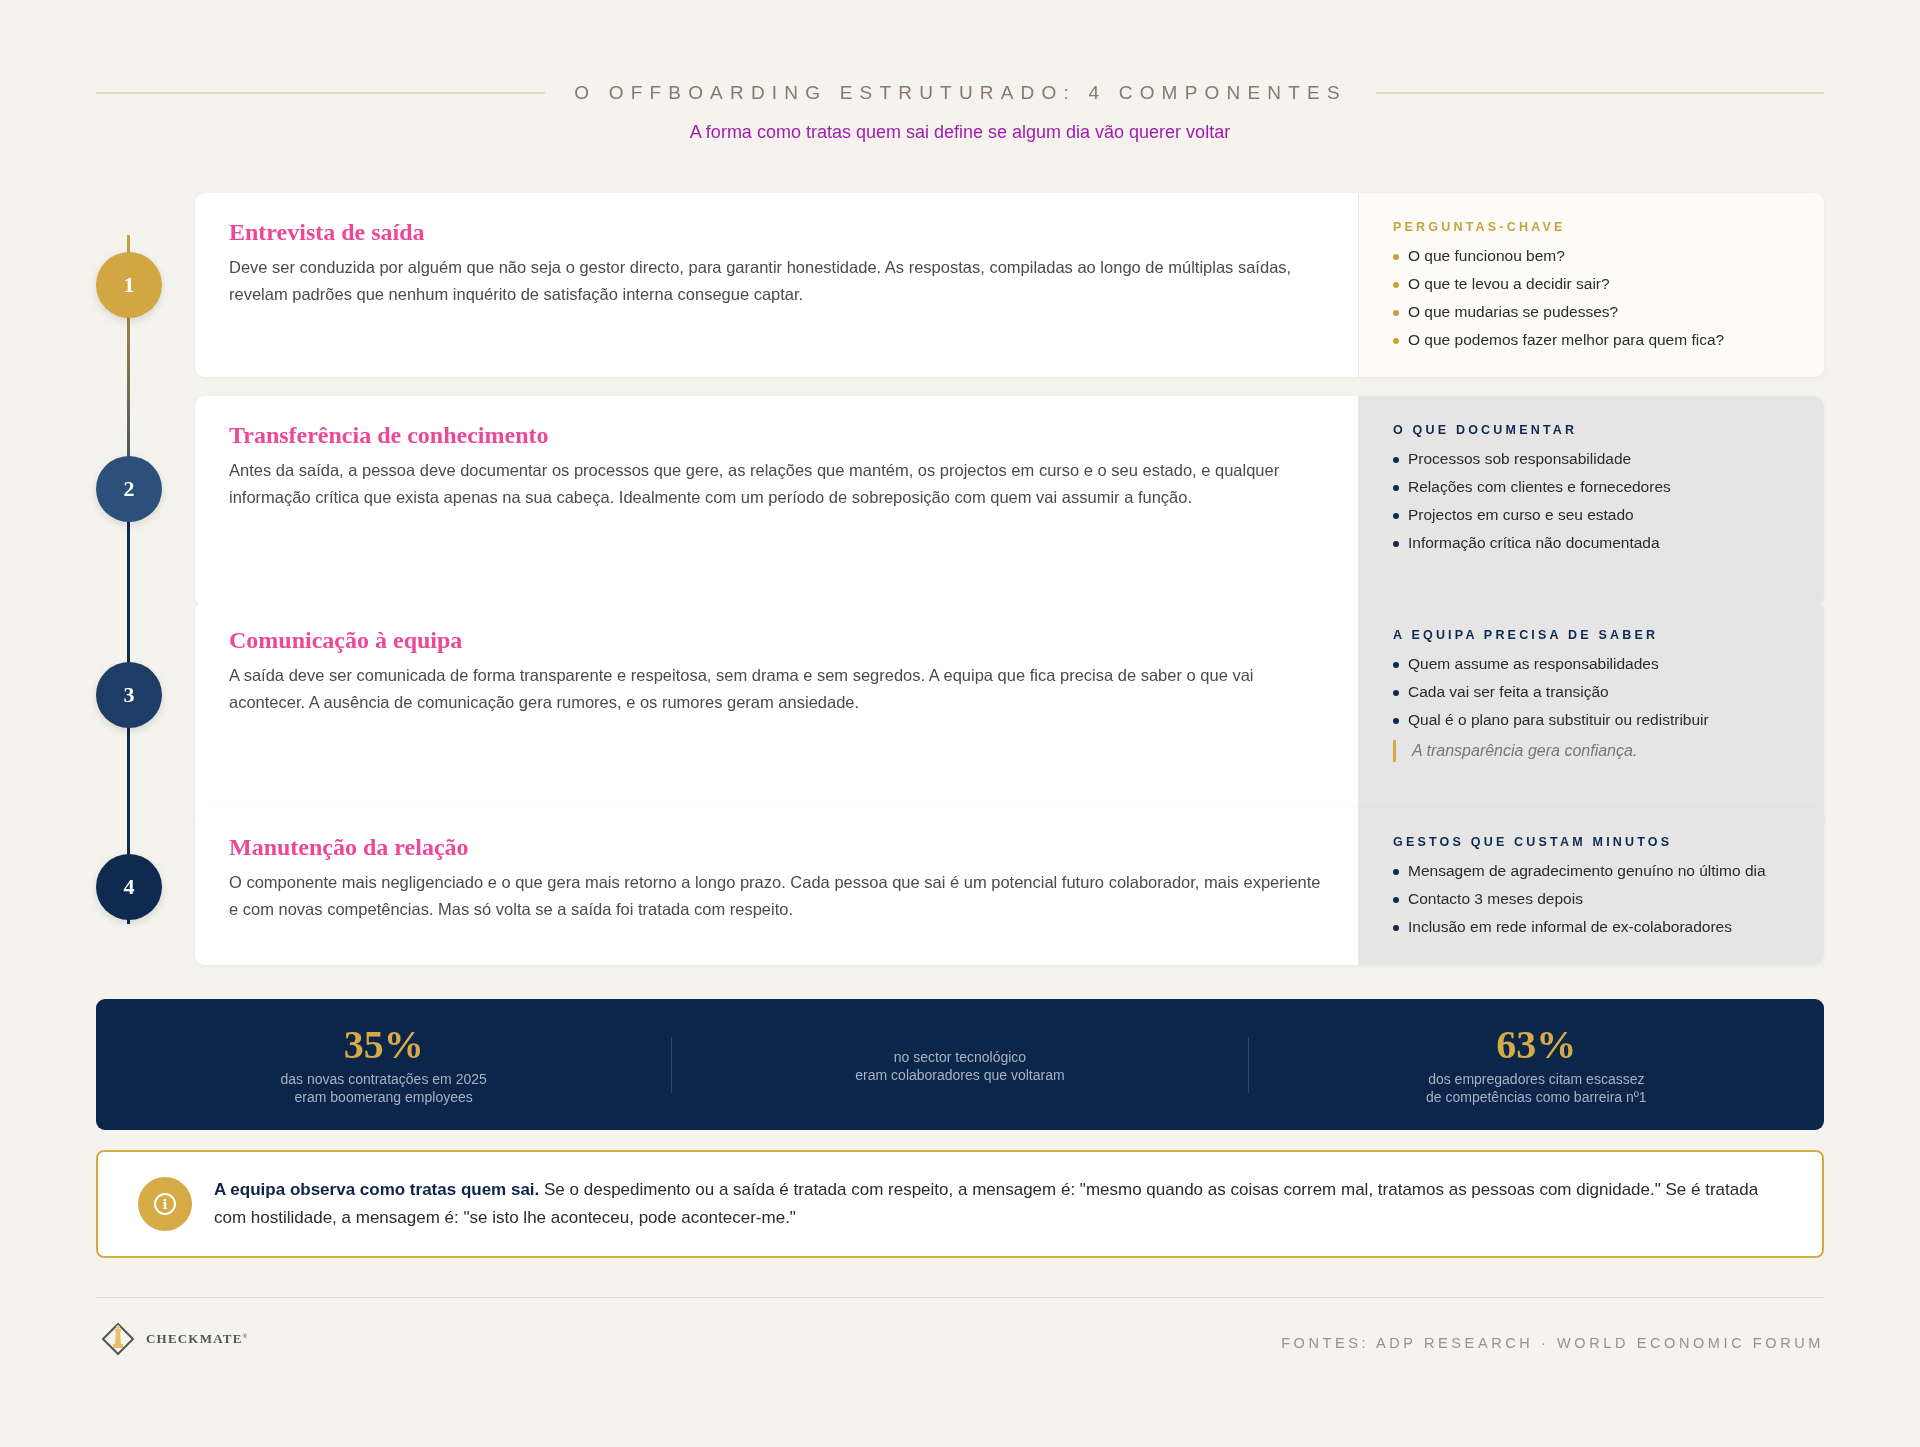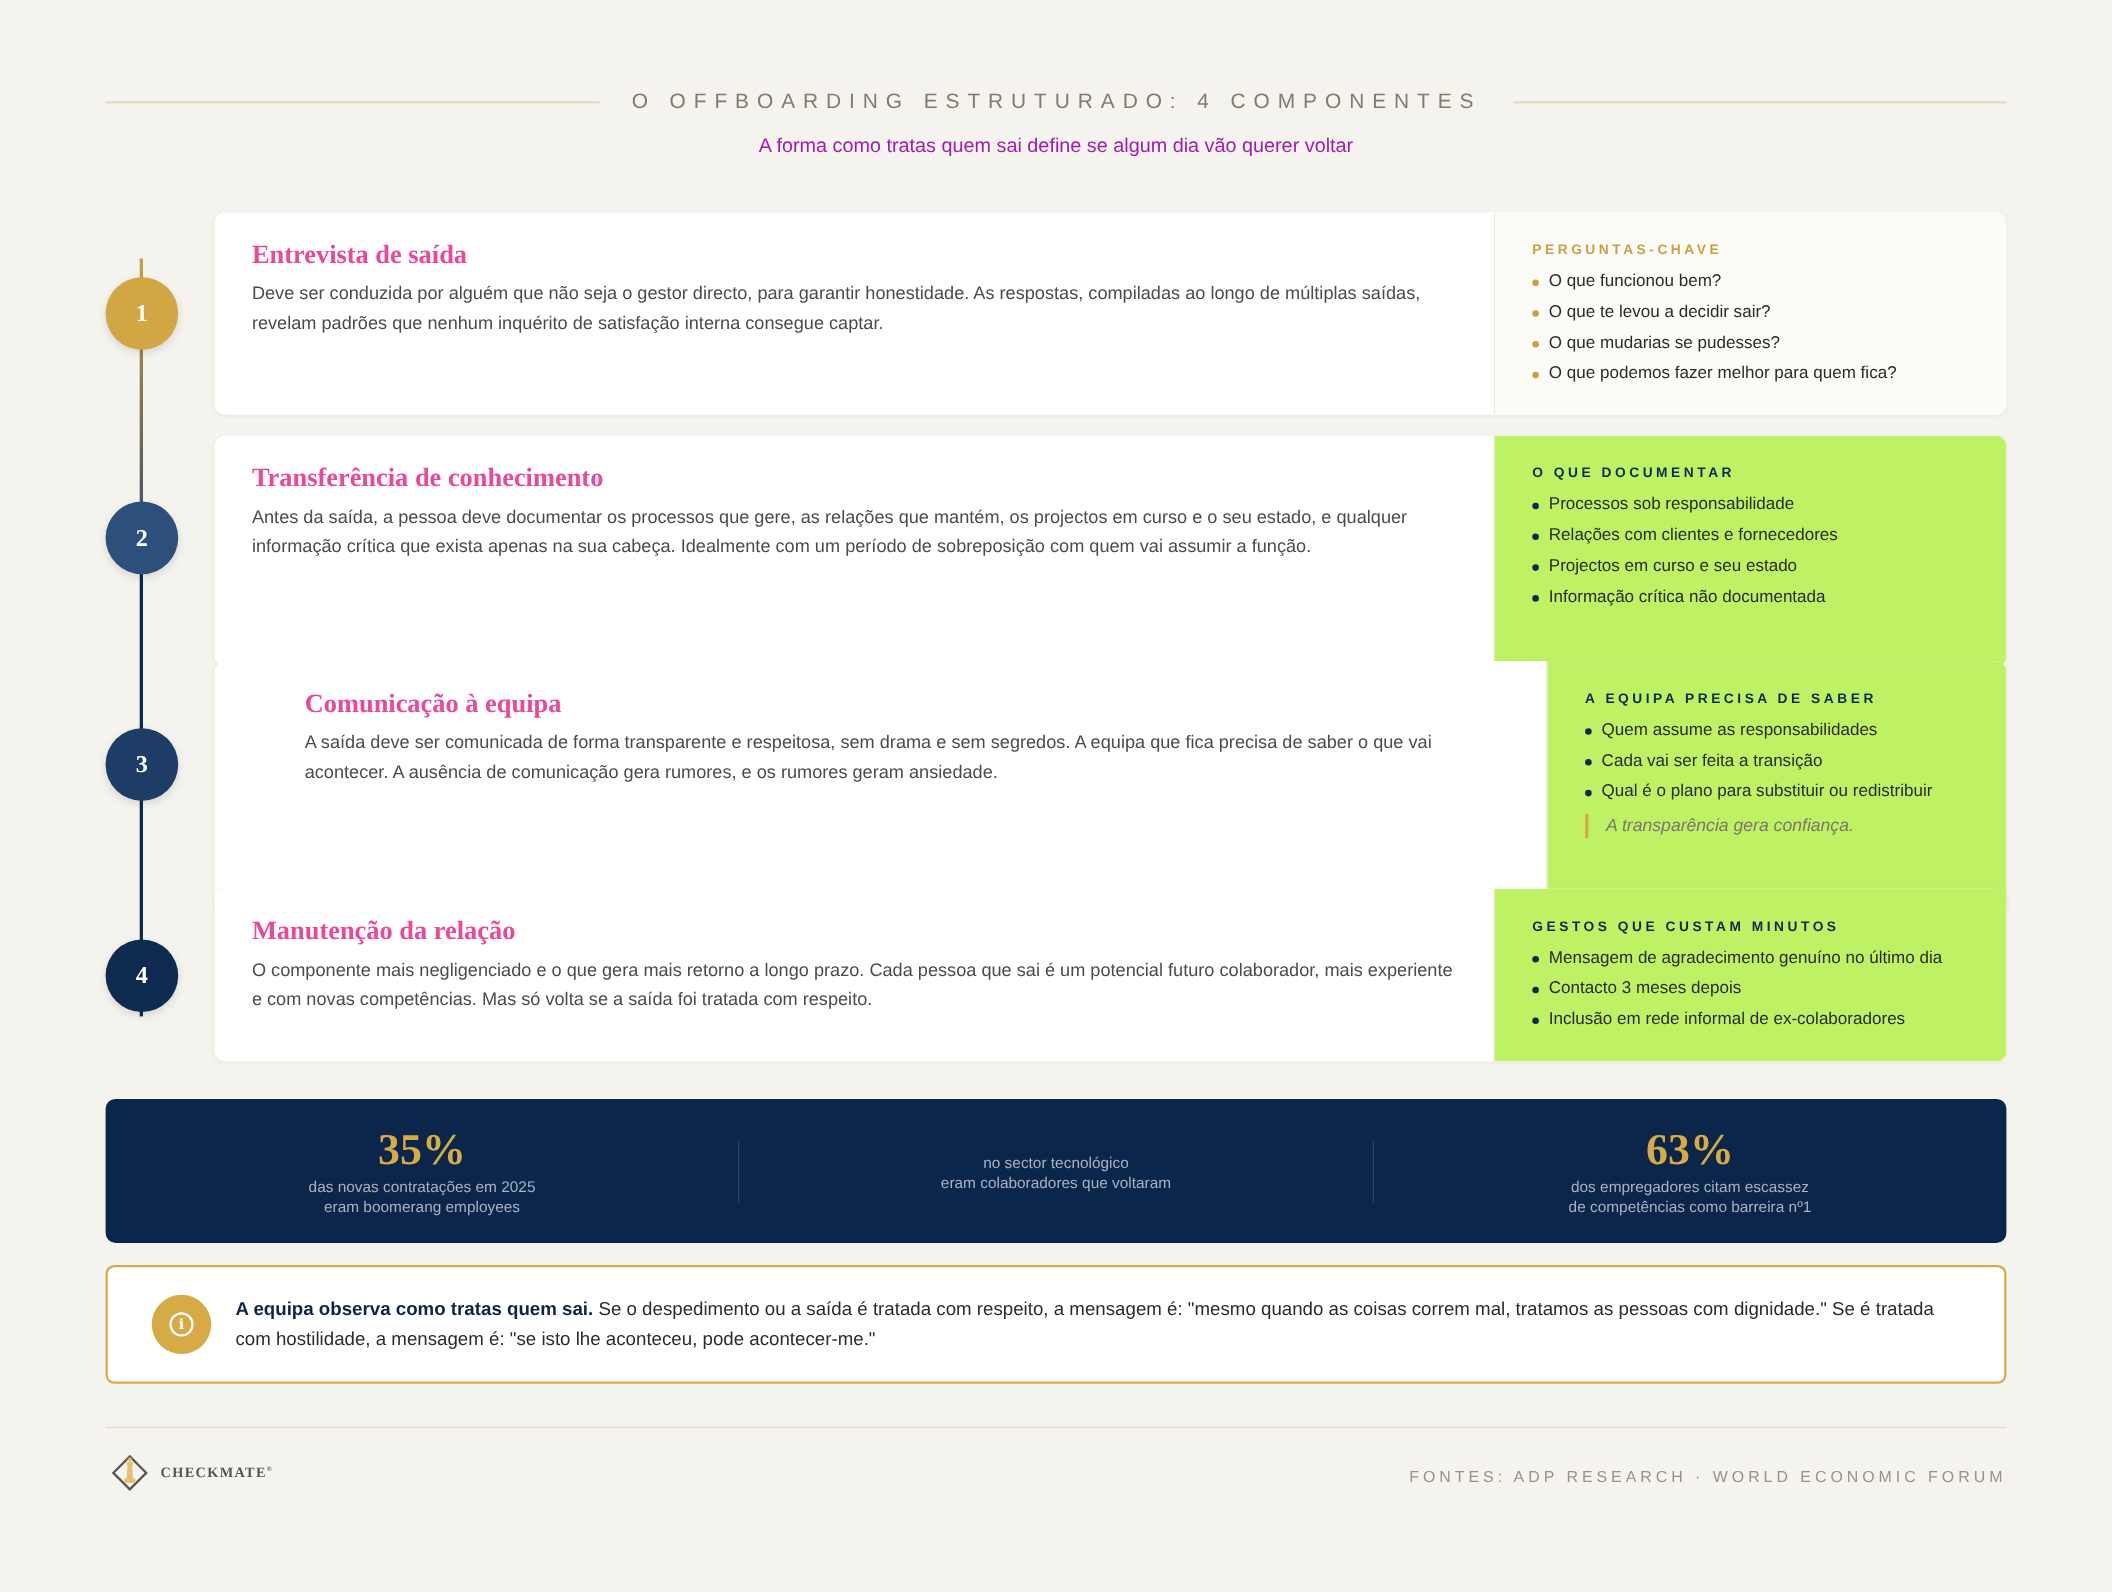--- a/index.html
+++ b/index.html
@@ -23,21 +23,21 @@
     font-family: "Liberation Serif", serif; font-weight: bold; font-size: 22px;
     box-shadow: 0 3px 8px rgba(0,0,0,0.12); }
 
   .card { position: absolute; left: 195px; width: 1629px; background: #fff; border-radius: 10px;
     box-shadow: 0 1px 4px rgba(0,0,0,0.05); display: flex; overflow: hidden; }
   .card-main { width: 1163px; padding: 26px 34px; }
   .card-title { font-family: "Liberation Serif", serif; font-weight: bold; font-size: 24px; color: #ec4899; margin-bottom: 8px; }
   .card-body { font-size: 16.5px; line-height: 27px; color: #4d4b47; }
   .card-side { flex: 1; border-left: 1px solid #ece8df; padding: 27px 34px; }
   .side-gold { background: #fcfbf7; }
-  .side-blue { background: #bef264; }
+  .side-blue { background: #e5e5e5; }
   .side-title { font-size: 12.5px; font-weight: bold; letter-spacing: 3.2px; margin-bottom: 8px; }
   .side-title.gold { color: #c9a23f; }
   .side-title.navy { color: #0e2a4f; }
   .side-list { list-style: none; }
   .side-list li { font-size: 15.5px; color: #2b2b2b; line-height: 28px; position: relative; padding-left: 15px; }
   .side-list li .dot { position: absolute; left: 0; top: 12px; width: 6px; height: 6px; border-radius: 50%; }
   .dot.gold { background: #c9a23f; }
   .dot.navy { background: #0e2a4f; }
   .side-quote { margin-top: 6px; border-left: 3px solid #d6ab45; padding-left: 16px; font-style: italic;
     font-size: 16px; color: #7d766c; line-height: 22px; }
@@ -106,21 +106,21 @@
     <div class="side-title navy">O QUE DOCUMENTAR</div>
     <ul class="side-list">
       <li><span class="dot navy"></span><span>Processos sob responsabilidade</span></li>
       <li><span class="dot navy"></span><span>Relações com clientes e fornecedores</span></li>
       <li><span class="dot navy"></span><span>Projectos em curso e seu estado</span></li>
       <li><span class="dot navy"></span><span>Informação crítica não documentada</span></li>
     </ul>
   </div>
 </div>
 
-<div class="card" style="top:601px;height:229px;padding-left:48px;">
+<div class="card" style="top:601px;height:229px;">
   <div class="card-main">
     <div class="card-title">Comunicação à equipa</div>
     <div class="card-body">A saída deve ser comunicada de forma transparente e respeitosa, sem drama e sem segredos. A equipa que fica precisa de saber o que vai acontecer. A ausência de comunicação gera rumores, e os rumores geram ansiedade.</div>
   </div>
   <div class="card-side side-blue">
     <div class="side-title navy">A EQUIPA PRECISA DE SABER</div>
     <ul class="side-list">
       <li><span class="dot navy"></span><span>Quem assume as responsabilidades</span></li>
       <li><span class="dot navy"></span><span>Cada vai ser feita a transição</span></li>
       <li><span class="dot navy"></span><span>Qual é o plano para substituir ou redistribuir</span></li>

